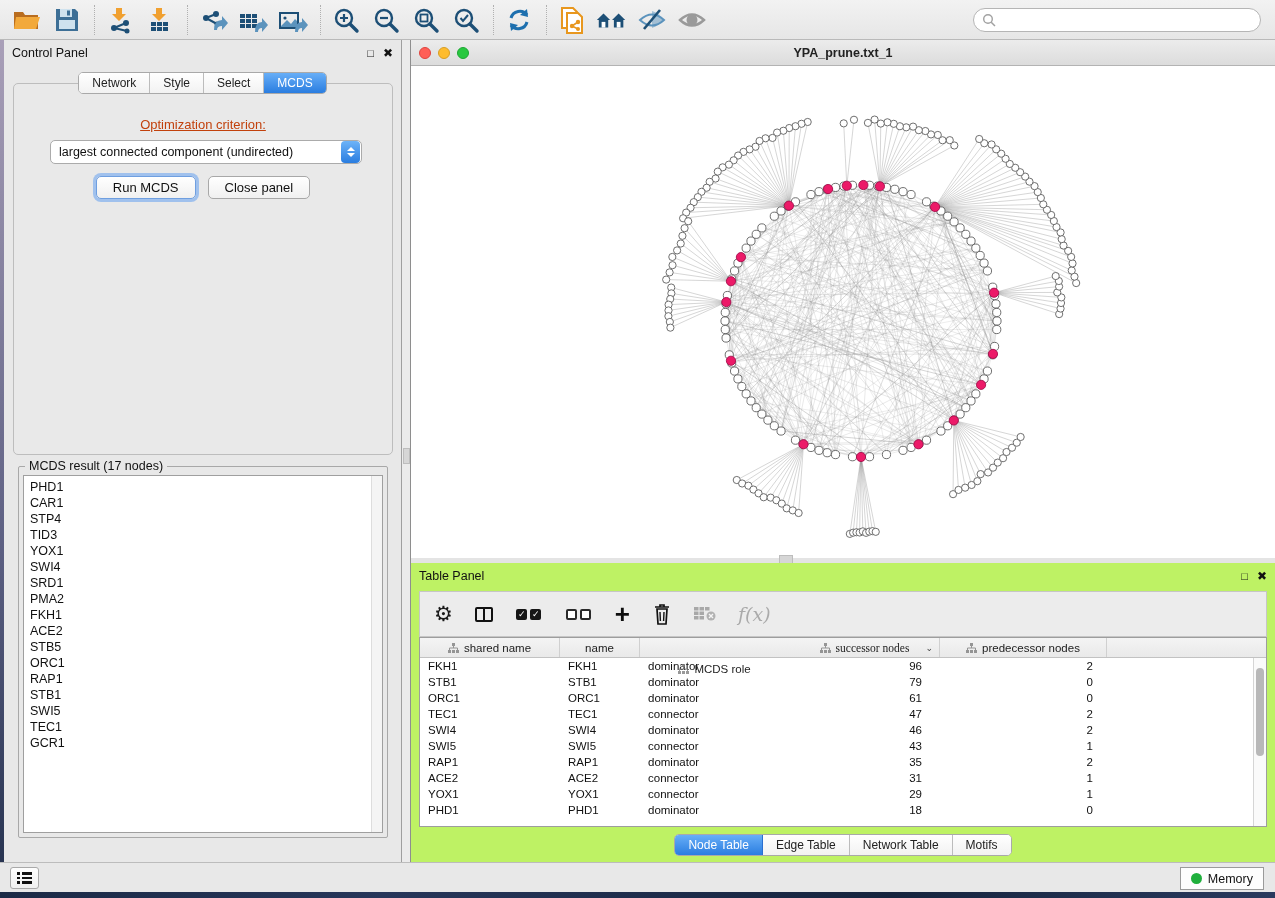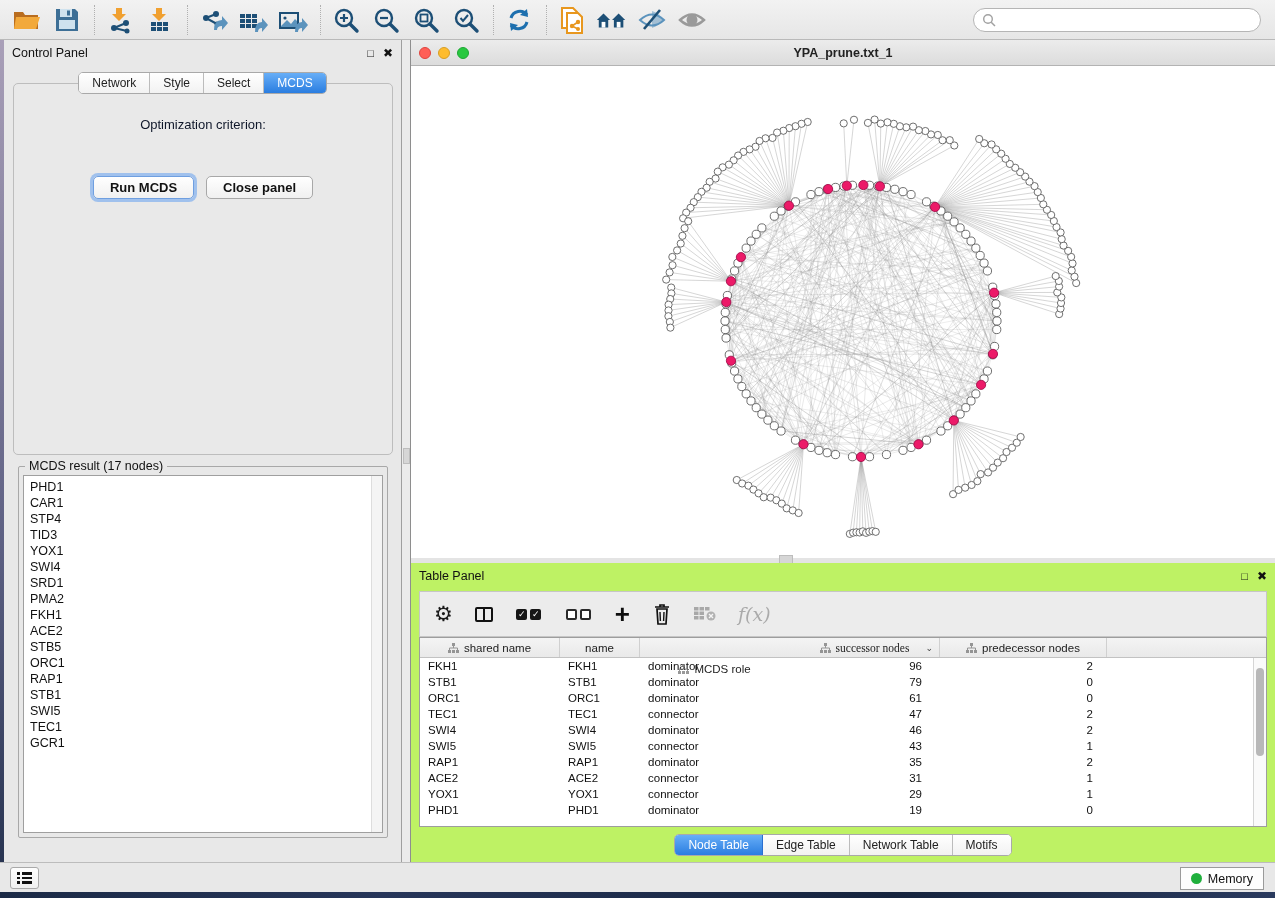--- a/index.html
+++ b/index.html
@@ -34,29 +34,29 @@
 
   .seg { display:flex; border:1px solid #a9a9a9; border-radius:5px; overflow:hidden; background:#fff; height:22px; }
   .seg .segbtn { padding:0 13px; font-size:12px; color:#222; display:flex; align-items:center;
     border-right:1px solid #bcbcbc; background:linear-gradient(#ffffff,#f2f2f2); cursor:default; }
   .seg .segbtn:last-child { border-right:none; }
   .seg .segbtn.sel { background:linear-gradient(#67aef7,#2a7de0); color:#fff; border-right-color:#2a6fd0; }
 
   .cp-tabs { position:absolute; left:0; top:32px; width:100%; display:flex; justify-content:center; z-index:3; }
   .cp-card { position:absolute; left:9px; top:43px; width:380px; height:372px;
     background:#e9e9e9; border:1px solid #bdbdbd; border-radius:5px; z-index:1; }
-  .opt-label { position:absolute; top:33px; width:100%; text-align:center; font-size:13px; color:#0f172a; }
+  .opt-label { position:absolute; top:33px; width:100%; text-align:center; font-size:13px; color:#c2410c;text-decoration:underline; }
   .dropdown { position:absolute; left:36px; top:56px; width:312px; height:24px; background:#fff;
     border:1px solid #ababab; border-radius:5px; display:flex; align-items:center; font-size:12.5px; color:#111; }
   .dropdown .ddtext { flex:1; padding-left:8px; white-space:nowrap; overflow:hidden; }
   .dropdown .stepper { width:19px; height:22px; border-radius:4px; background:linear-gradient(#6db3f8,#2a7de0);
     margin-right:1px; display:flex; flex-direction:column; align-items:center; justify-content:center; gap:2px; }
   .stepper i { width:0; height:0; border-left:4px solid transparent; border-right:4px solid transparent; }
   .stepper .up { border-bottom:4px solid #fff; } .stepper .dn { border-top:4px solid #fff; }
-  .btnrow { position:absolute; top:92px; width:100%; display:flex; justify-content:center; gap:12px;font-weight:bold; }
+  .btnrow { position:absolute; top:92px; width:100%; display:flex; justify-content:center; gap:12px; }
   .macbtn { height:23px; padding:0 16px; background:linear-gradient(#ffffff,#f0f0f0); border:1px solid #a8a8a8;
     border-radius:5px; font-size:13px; color:#111; display:flex; align-items:center; cursor:default; }
   .macbtn.focused { box-shadow:0 0 0 3px rgba(100,160,240,.55); border-color:#6f9fe0; }
 
   .groupbox { position:absolute; left:14px; top:426px; width:370px; height:372px; border:1px solid #a8a8a8;
     border-radius:2px; background:#e8e8e8; }
   .groupbox .legend { position:absolute; top:-8px; left:6px; background:#e8e8e8; padding:0 4px;
     font-size:12.5px; color:#111; }
   .mcds-list { position:absolute; left:4px; top:8px; right:4px; bottom:4px; background:#fff;
     border:1px solid #9f9f9f; font-size:12.5px; color:#111; overflow:hidden; }
@@ -292,20 +292,27 @@
   <div class="cp-tabs">
     <div class="seg" id="cp-seg">
         <div class="segbtn">Network</div>
         <div class="segbtn">Style</div>
         <div class="segbtn">Select</div>
         <div class="segbtn sel">MCDS</div>
       </div>
   </div>
   <div class="cp-card">
     <div class="opt-label">Optimization criterion:</div>
+    <div class="dropdown">
+      <span class="ddtext">largest connected component (undirected)</span>
+      <span class="stepper">
+          <i class="up"></i>
+          <i class="dn"></i>
+        </span>
+    </div>
     <div class="btnrow">
       <div class="macbtn focused">Run MCDS</div>
       <div class="macbtn">Close panel</div>
     </div>
   </div>
   <div class="groupbox">
     <span class="legend">MCDS result (17 nodes)</span>
     <div class="mcds-list">
       <div class="inner" id="mcds-items">
           <div class="item">PHD1</div>
@@ -1280,21 +1287,21 @@
           <div class="td" style="width: 140px;">YOX1</div>
           <div class="td" style="width: 80px;">YOX1</div>
           <div class="td" style="width: 150px;">connector</div>
           <div class="td num" style="width: 150px;">29</div>
           <div class="td num2" style="width: 167px;">1</div>
         </div>
         <div class="trow">
           <div class="td" style="width: 140px;">PHD1</div>
           <div class="td" style="width: 80px;">PHD1</div>
           <div class="td" style="width: 150px;">dominator</div>
-          <div class="td num" style="width: 150px;">19</div>
+          <div class="td num" style="width: 150px;">18</div>
           <div class="td num2" style="width: 167px;">0</div>
         </div>
       </div>
     <div class="tv-scroll">
         <div class="tv-thumb" style="top:10px;height:88px"></div>
       </div>
   </div>
   <div class="tp-tabs">
     <div class="seg" id="tp-seg">
         <div class="segbtn sel">Node Table</div>

